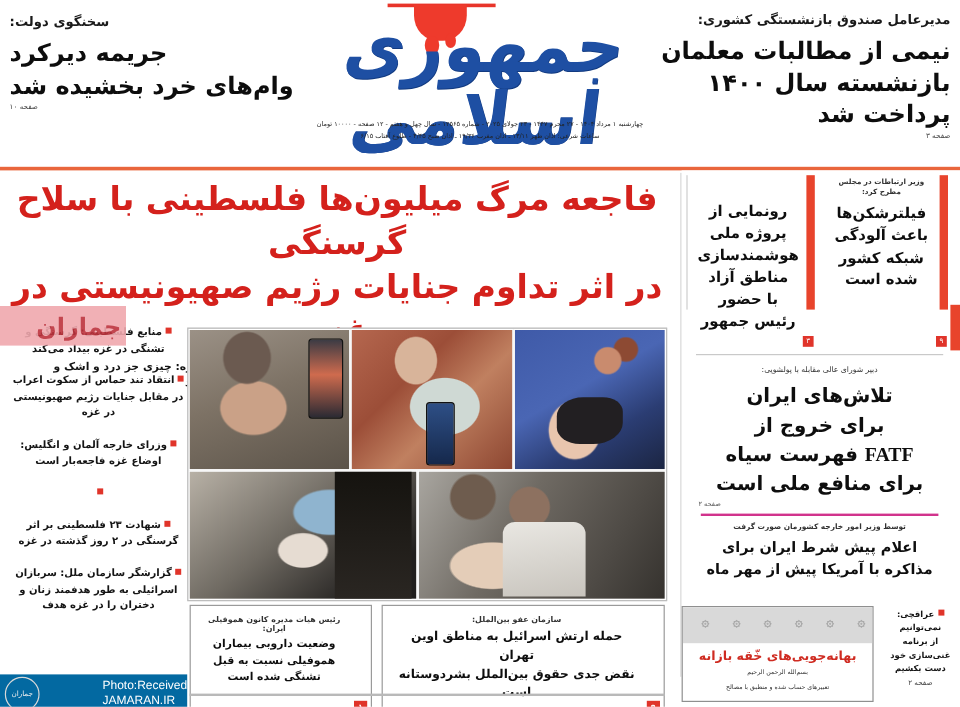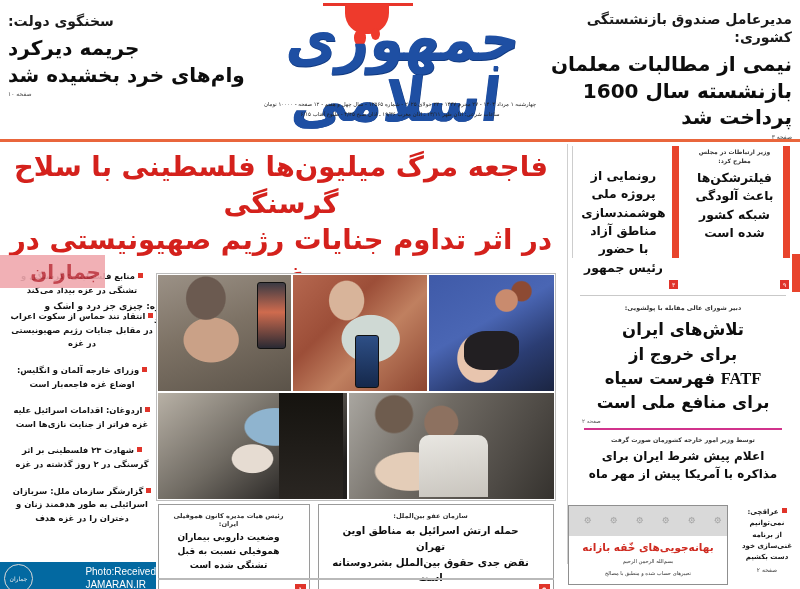--- a/index.html
+++ b/index.html
@@ -9,21 +9,21 @@
     font-family:"DejaVu Sans","Liberation Sans",sans-serif;
     color:#111;
   }
   .page{position:relative;width:800px;height:589px;background:#fff;}
 
   
   .masthead{position:relative;height:140px;width:800px;}
 
   .mast-left{position:absolute;left:8px;top:12px;width:250px;text-align:left;direction:rtl;}
   .mast-right{position:absolute;right:8px;top:10px;width:250px;text-align:right;direction:rtl;}
-  .kicker{font-size:14px;font-weight:700;color:#1a1a1a;margin-bottom:5px;line-height:1.3;}
+  .kicker{font-size:11px;font-weight:700;color:#1a1a1a;margin-bottom:5px;line-height:1.3;}
   .mast-head-line{font-size:20px;font-weight:700;line-height:1.32;color:#0d0d0d;letter-spacing:-0.2px;}
   .pgnum-plain{font-size:6px;color:#444;margin-top:2px;}
 
   .mast-center{position:absolute;left:50%;transform:translateX(-50%);top:0;width:330px;text-align:center;}
   .logo-wrap{position:relative;height:96px;}
   .redbar{position:absolute;left:88px;top:3px;width:90px;height:3px;background:#e8352a;}
   .inkdrop{position:absolute;left:110px;top:4px;width:44px;height:30px;background:#ee3a2c;
            border-radius:0 0 46% 46%/0 0 70% 70%;}
   .inkdrop:after{content:"";position:absolute;left:9px;top:26px;width:12px;height:16px;background:#ee3a2c;
            border-radius:50% 50% 55% 55%;}
@@ -130,21 +130,21 @@
   .tu-cell{position:relative;flex:1;text-align:center;padding:3px 12px 12px 4px;}
   .tu-bar{position:absolute;right:0;top:2px;width:7px;height:112px;background:#e8442c;}
   .tu-kick{font-size:6px;font-weight:700;color:#333;line-height:1.5;margin-bottom:4px;min-height:16px;}
   .tu-head{font-size:12.4px;font-weight:700;line-height:1.48;color:#0e0e0e;}
   .tu-pg{position:absolute;right:1px;bottom:0;width:9px;height:9px;background:#e0342a;color:#fff;
      font-size:6px;display:flex;align-items:center;justify-content:center;}
 
   .rc-sep{height:1px;background:#c9c9c9;margin:6px 4px;}
 
   .fatf{text-align:center;padding:2px 6px 0 6px;}
-  .fatf-kick{font-size:6.4px;font-weight:700;color:#333;margin-bottom:6px;}
+  .fatf-kick{font-size:6.4px;font-weight:400;color:#333;margin-bottom:6px;}
   .fatf-head{font-size:16.5px;font-weight:700;line-height:1.48;color:#0e0e0e;}
   .fatf-head .lat{font-family:Liberation Serif, serif;font-weight:700;}
   .fatf-pg{font-size:5.5px;color:#555;text-align:left;margin-top:2px;}
 
   .pink-rule{height:2px;background:#d1338c;margin:4px 8px 6px 8px;}
 
   .talks{text-align:center;padding:0 6px;}
   .talks-kick{font-size:6.2px;font-weight:700;color:#333;margin-bottom:4px;}
   .talks-head{font-size:12px;font-weight:700;line-height:1.55;color:#0e0e0e;}
 
@@ -182,21 +182,21 @@
         <div class="inkdrop"></div>
         <div class="logo-text">جمهوری اسلامی</div>
       </div>
       <div class="dateline">چهارشنبه ۱ مرداد ۱۴۰۴ - ۲۷ محرم ۱۴۴۷ - ۲۳ جولای ۲۰۲۵ - شماره ۱۲۵۶۵ - سال چهل و هفتم - ۱۲ صفحه - ۱۰۰۰۰ تومان</div>
       <div class="dateline" style="top:110px">ساعات شرعی: اذان ظهر ۱۳/۱۱ ـ اذان مغرب ۱۹/۳۶ ـ اذان صبح ۴/۴۵ - طلوع آفتاب ۶/۱۵</div>
     </div>
 
     <div class="mast-right">
       <div class="kicker">مدیرعامل صندوق بازنشستگی کشوری:</div>
       <div class="mast-head-line">نیمی از مطالبات معلمان</div>
-      <div class="mast-head-line">بازنشسته سال 1600</div>
+      <div class="mast-head-line">بازنشسته سال ۱۴۰۰</div>
       <div class="mast-head-line">پرداخت شد</div>
       <div class="pgnum-plain">صفحه ۳</div>
     </div>
   </div>
 
   <div class="orange-rule"></div>
 
   <div class="body-area">
 
     <div class="vdiv"></div>
@@ -221,21 +221,21 @@
         <div class="rail-item">
           <span class="sq"></span><span>منابع فلسطینی: گرسنگی و تشنگی در غزه بیداد می‌کند</span>
         </div>
         <div class="rail-item">
           <span class="sq"></span><span>انتقاد تند حماس از سکوت اعراب در مقابل جنایات رژیم صهیونیستی در غزه</span>
         </div>
         <div class="rail-item">
           <span class="sq"></span><span>وزرای خارجه آلمان و انگلیس: اوضاع غزه فاجعه‌بار است</span>
         </div>
         <div class="rail-item">
-          <span class="sq"></span><span>اردوغان: اقدامات اسرائیل علیه غزه فراتر از جنایت نازی‌ها است</span>
+          <span class="sq"></span>
         </div>
         <div class="rail-item">
           <span class="sq"></span><span>شهادت ۲۳ فلسطینی بر اثر گرسنگی در ۲ روز گذشته در غزه</span>
         </div>
         <div class="rail-item">
           <span class="sq"></span><span>گزارشگر سازمان ملل: سربازان اسرائیلی به طور هدفمند زنان و دختران را در غزه هدف</span>
         </div>
       </div>
 
       <div class="wm-band">

